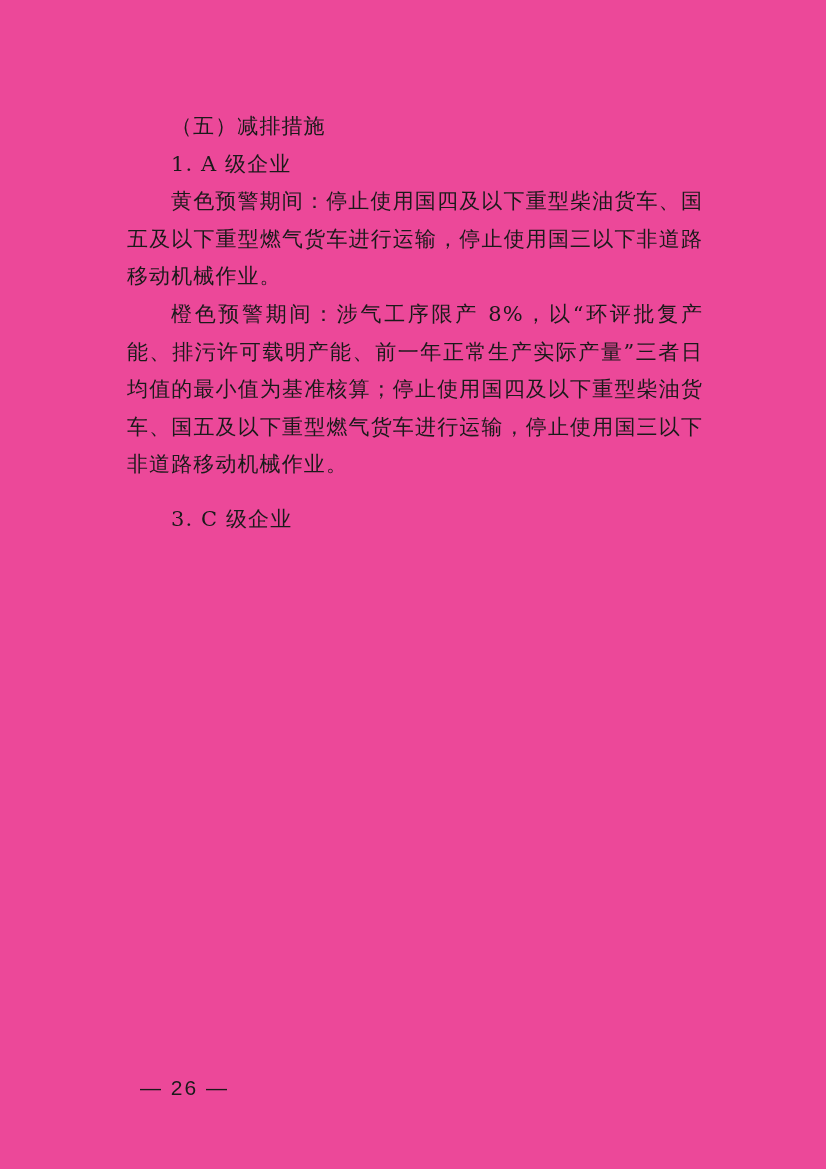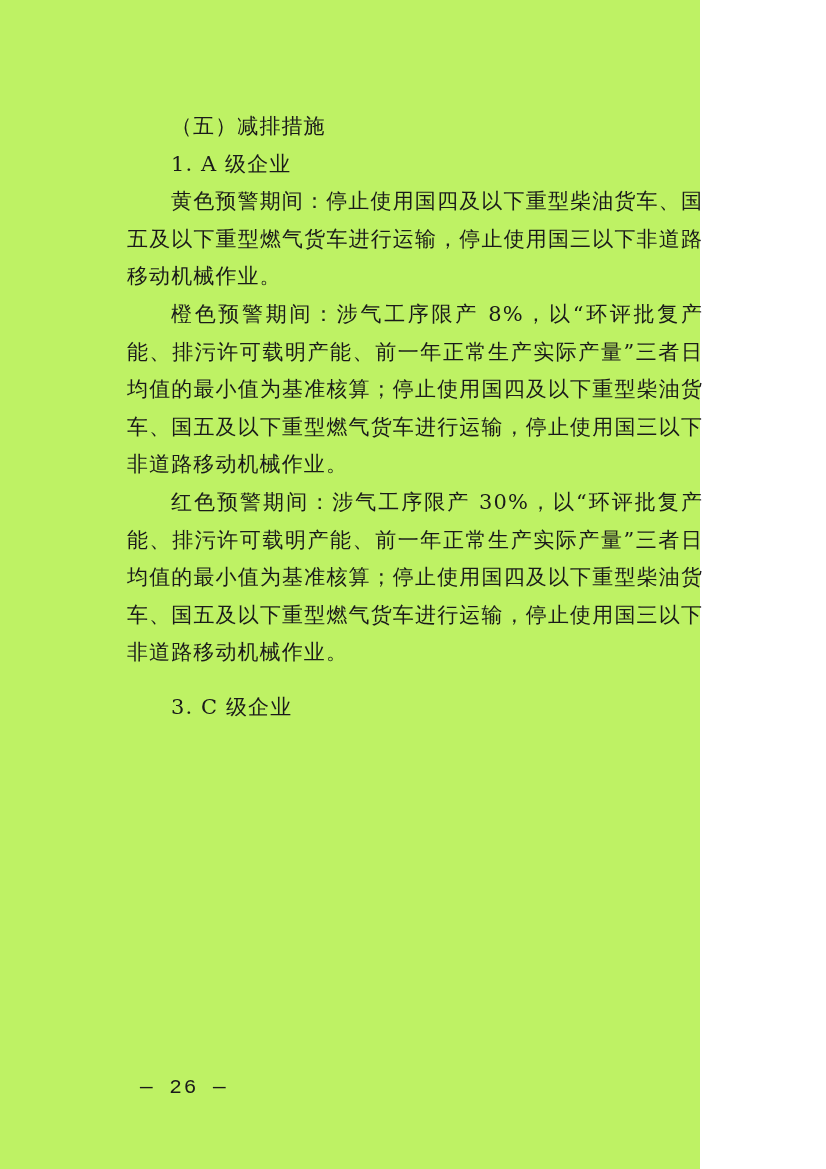--- a/index.html
+++ b/index.html
@@ -1,46 +1,45 @@
 <!DOCTYPE html>
 <html><head>
 <meta charset="utf-8">
 <style>
   html, body { margin: 0; padding: 0; background: #ffffff; }
   body { width: 826px; height: 1169px; position: relative; overflow: hidden; }
   .page {
-    position: absolute; left: 0; top: 0; width: 700px; height: 1169px;
-    background: #bef264;
+    position: absolute; left: 0; top: 0; width: 826px; height: 1169px;
+    background: #ec4899;
   }
   .content {
     position: absolute; left: 127px; top: 108px; width: 576px;
     font-family: "DejaVu Serif", "Liberation Serif", serif;
     font-size: 21px; color: #1a1a1a;
     line-height: 37.6px;
     letter-spacing: 1.1px;
   }
   .content p { margin: 0; text-align: justify; text-align-last: left; }
   .indent { text-indent: 44px; }
   .heading { text-indent: 44px; }
   .page-number {
     position: absolute; left: 140px; top: 1076px;
-    font-family: Liberation Mono, monospace;
+    font-family: Liberation Sans, sans-serif;
     font-size: 21px; color: #1a1a1a; letter-spacing: 2px;
   }
 </style>
 </head>
 <body>
 
 <div class="page">
   <div class="content">
     <p class="heading">（五）减排措施</p>
 
     <p class="heading">1. A 级企业</p>
 
     <p class="indent">黄色预警期间：停止使用国四及以下重型柴油货车、国五及以下重型燃气货车进行运输，停止使用国三以下非道路移动机械作业。</p>
     <p class="indent">橙色预警期间：涉气工序限产 8%，以“环评批复产能、排污许可载明产能、前一年正常生产实际产量”三者日均值的最小值为基准核算；停止使用国四及以下重型柴油货车、国五及以下重型燃气货车进行运输，停止使用国三以下非道路移动机械作业。</p>
-    <p class="indent">红色预警期间：涉气工序限产 30%，以“环评批复产能、排污许可载明产能、前一年正常生产实际产量”三者日均值的最小值为基准核算；停止使用国四及以下重型柴油货车、国五及以下重型燃气货车进行运输，停止使用国三以下非道路移动机械作业。</p>
 
     <p class="heading" style="margin-top:17px">3. C 级企业</p>
   </div>
 
   <div class="page-number">— 26 —</div>
 </div>
 
 </body></html>

